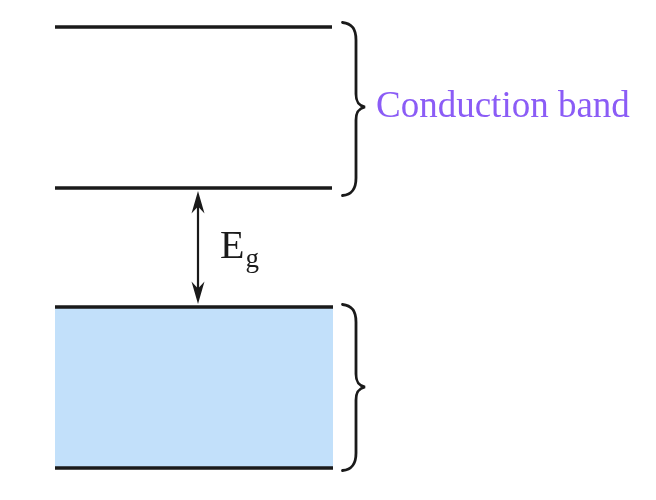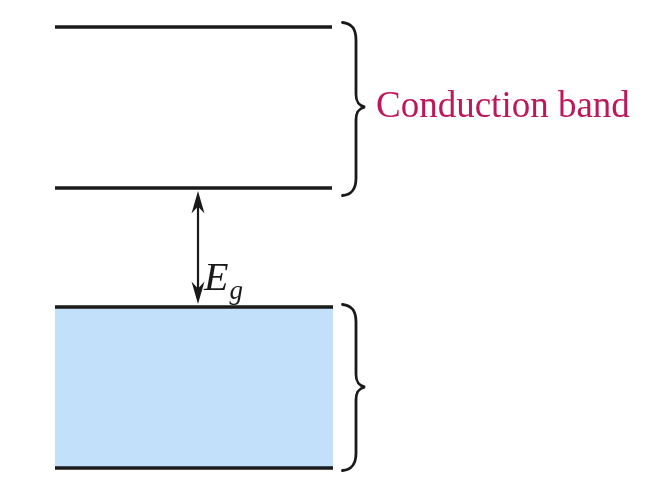--- a/index.html
+++ b/index.html
@@ -19,39 +19,37 @@
   #diagram-svg {
     position: absolute;
     left: 0;
     top: 0;
   }
   .band-label {
     position: absolute;
     font-size: 37px;
     line-height: 1;
     white-space: nowrap;
-    color: #be185d;
+    color: #8b5cf6;
   }
   #conduction-band-label {
     left: 376px;
     top: 86px;
   }
   #valence-band-label {
     left: 378px;
     top: 366px;
   }
   #band-gap-label {
     position: absolute;
-    left: 204px;
+    left: 220px;
     top: 225px;
     font-size: 40px;
     line-height: 1;
-    font-style: italic;
     white-space: nowrap;
-    margin-top: 32px;
   }
   #band-gap-label .sub {
     font-size: 27px;
     vertical-align: -0.32em;
     margin-left: 1px;
   }
 </style>
 </head>
 <body>
 

